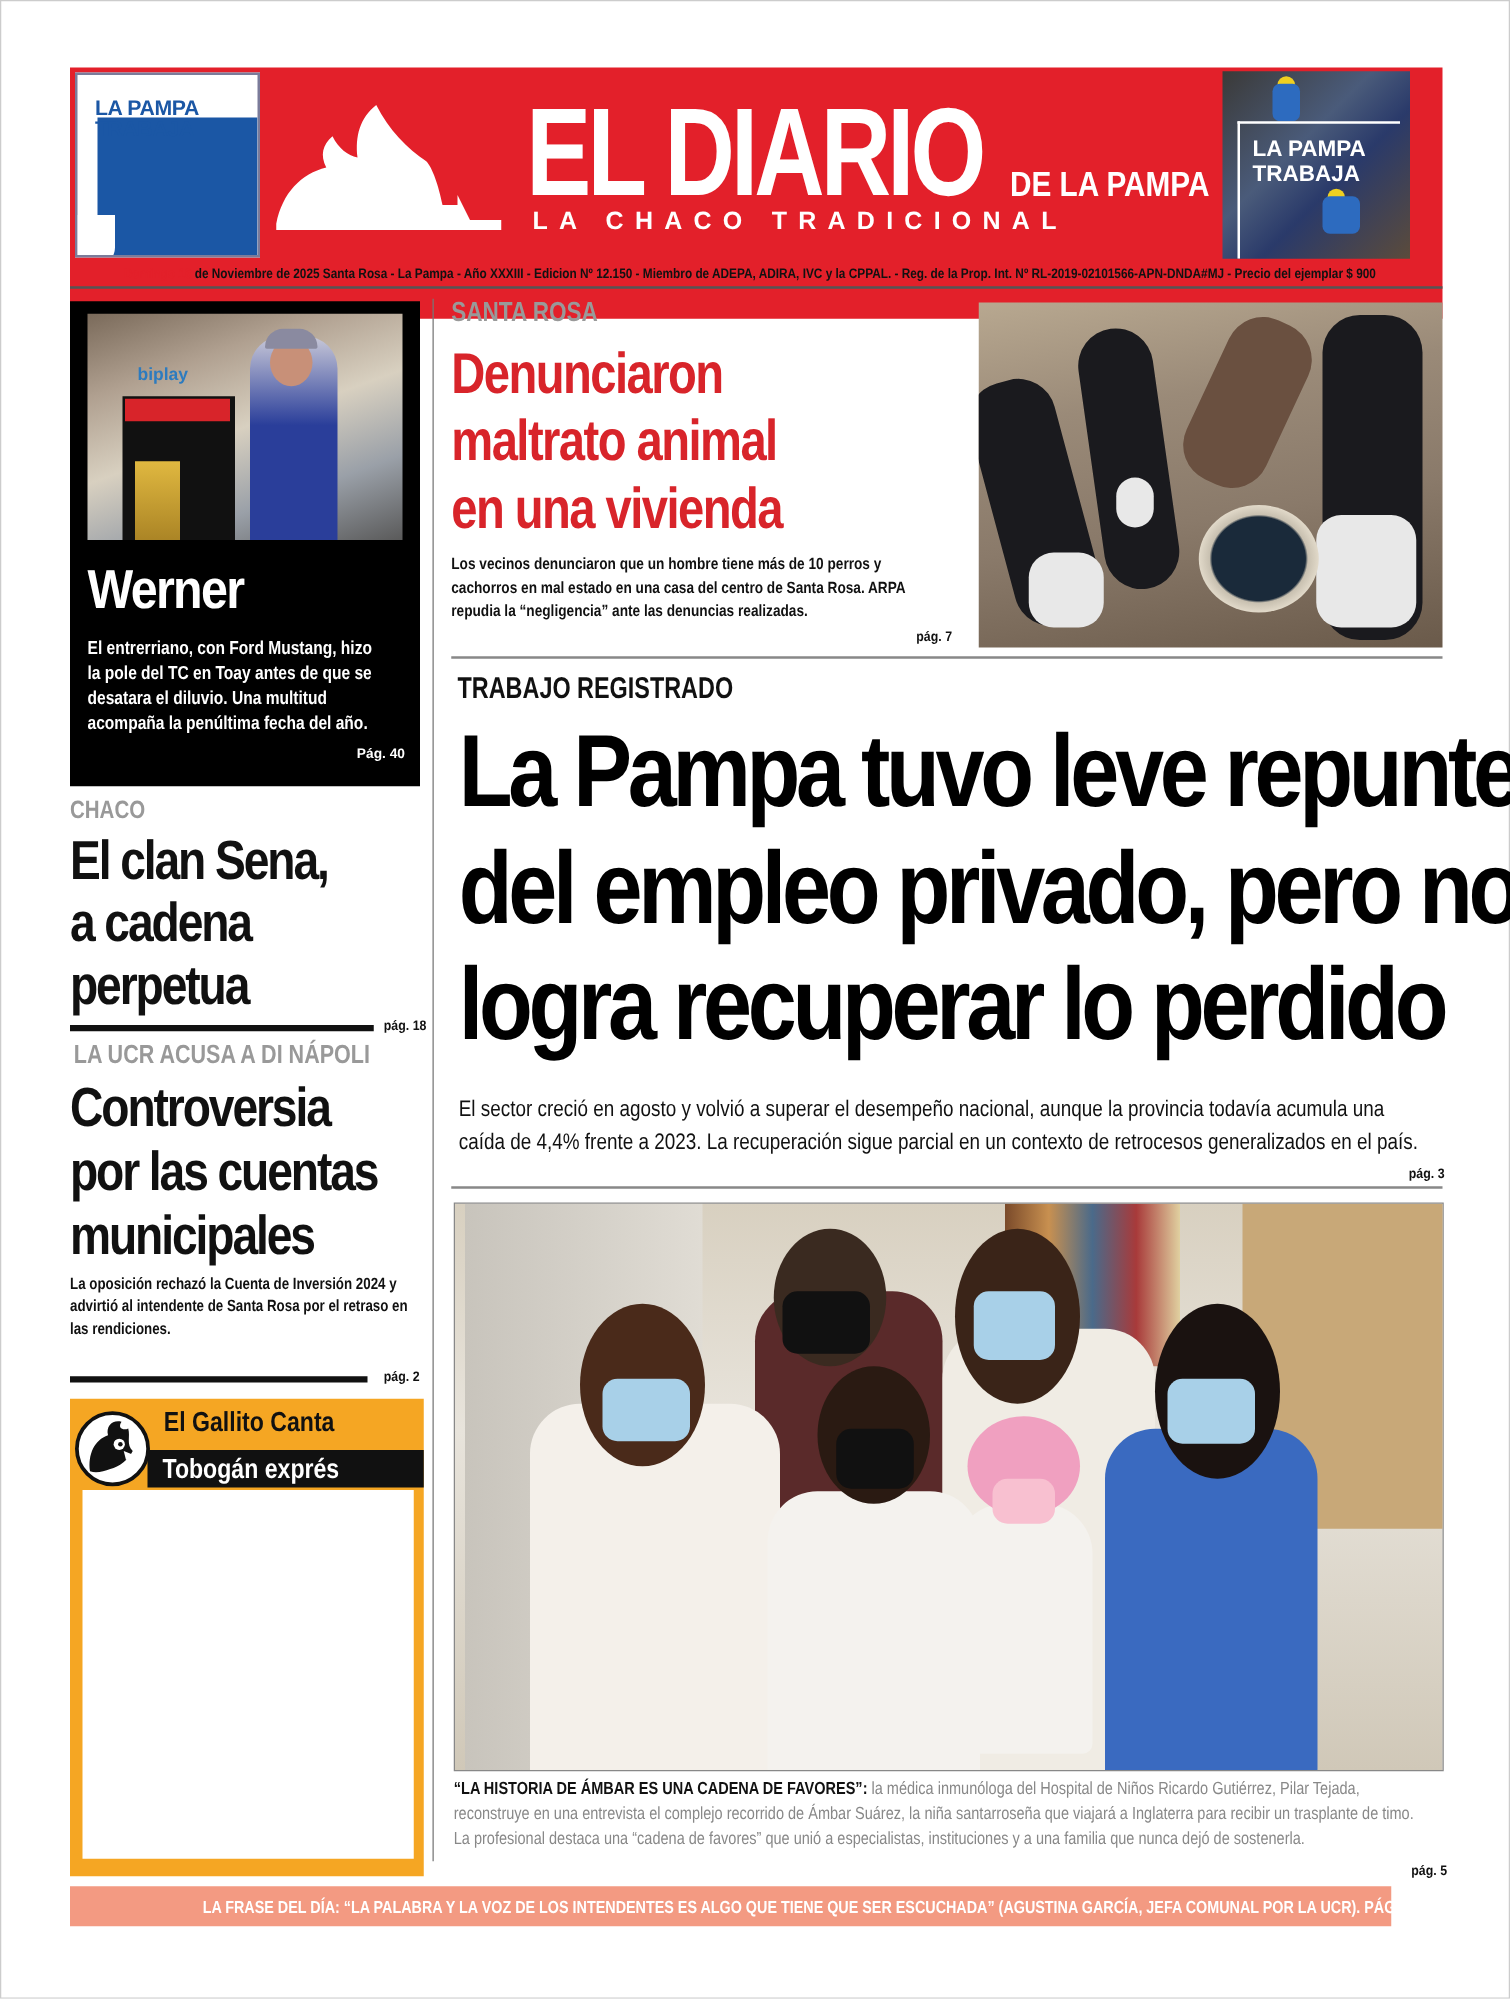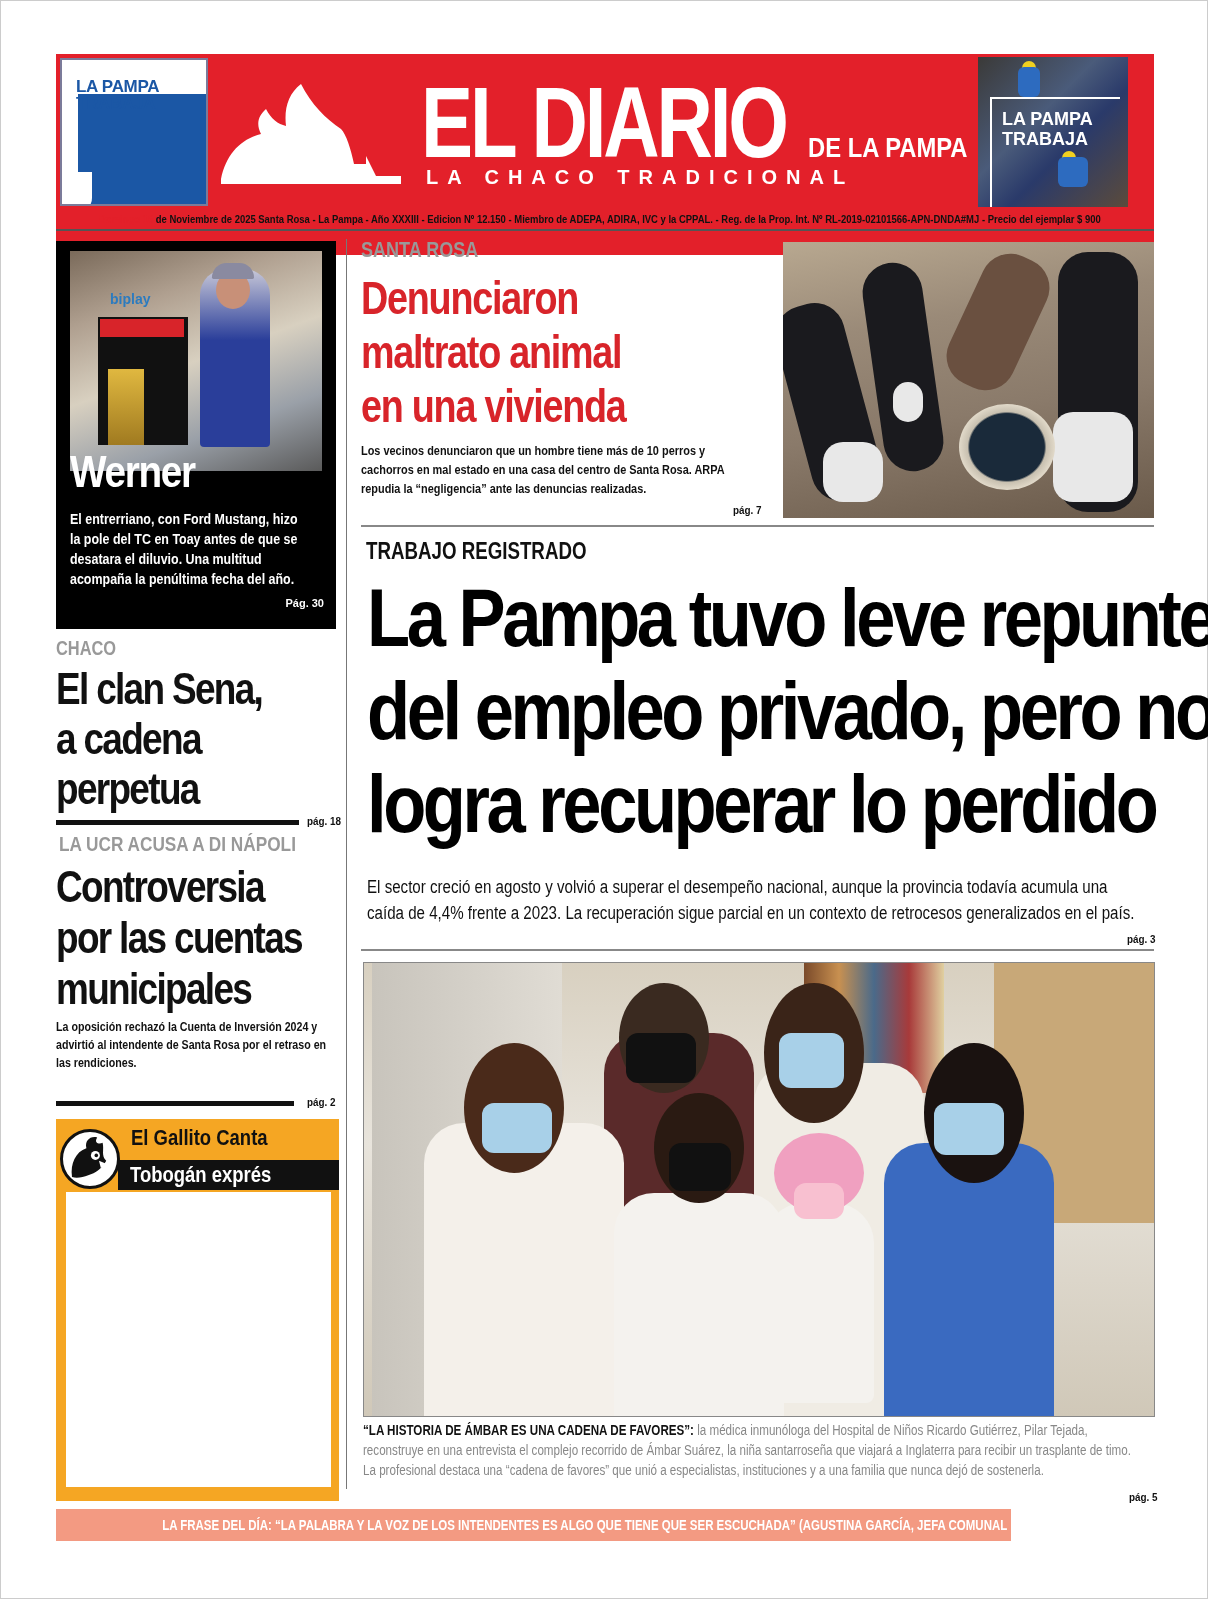--- a/index.html
+++ b/index.html
@@ -24,21 +24,21 @@
   .mh-hat1 { position:absolute; left: 44px; top: 4px; width: 14px; height: 10px; background:#f0d020; border-radius: 7px 7px 2px 2px; }
   .mh-worker2 { position:absolute; left: 80px; top: 100px; width: 30px; height: 30px; background:#2d6bbf; border-radius: 6px; }
   .mh-hat2 { position:absolute; left: 84px; top: 94px; width: 14px; height: 10px; background:#f0d020; border-radius: 7px 7px 2px 2px; }
 
   .infoline { position: absolute; left: 98px; top: 212px; width: 1060px; font-size: 11px; font-weight: 700; color: #111; white-space: nowrap; transform: scaleX(0.86); transform-origin: left top; }
   .infoline .red { color: #e3202a; }
   .rule-top { position: absolute; left: 55px; top: 228px; width: 1098px; height: 2px; background: #555; }
 
   
   .werner-box { position: absolute; left: 55px; top: 240px; width: 280px; height: 388px; background: #000; }
-  .werner-photo { position: absolute; left: 14px; top: 10px; width: 252px; height: 220px; background: linear-gradient(160deg,#7a6a5a 0%,#b0a090 25%,#d8d0c0 50%,#9aa0a8 75%,#5a5a5a 100%); overflow: hidden; }
+  .werner-photo { position: absolute; left: 14px; top: 10px; width: 252px; height: 181px; background: linear-gradient(160deg,#7a6a5a 0%,#b0a090 25%,#d8d0c0 50%,#9aa0a8 75%,#5a5a5a 100%); overflow: hidden; }
   .wp-board { position:absolute; left: 28px; top: 66px; width: 90px; height: 128px; background:#111; }
   .wp-board-red { position:absolute; left: 30px; top: 68px; width: 84px; height: 18px; background:#d8242a; }
   .wp-board-one { position:absolute; left: 38px; top: 118px; width: 36px; height: 76px; background: linear-gradient(180deg,#e0b840,#a07a20); }
   .wp-driver { position:absolute; left: 130px; top: 18px; width: 70px; height: 178px; background: linear-gradient(180deg,#c8c8d8 0%,#2a3e9a 40%,#2a3e9a 100%); border-radius: 26px 26px 4px 4px; }
   .wp-face { position:absolute; left: 146px; top: 20px; width: 34px; height: 38px; background:#c89078; border-radius: 50%; }
   .wp-cap { position:absolute; left: 142px; top: 12px; width: 42px; height: 16px; background:#8a8aa0; border-radius: 20px 20px 2px 2px; }
   .wp-sponsor { position:absolute; left: 0; top: 40px; font-size: 14px; font-weight: 900; color:#2c7bbf; }
   .werner-title { position: absolute; left: 14px; top: 206px; font-size: 44px; font-weight: 700; color: #fff; letter-spacing: -1.5px; transform: scaleX(0.88); transform-origin: left top; }
   .werner-text { position: absolute; left: 14px; top: 268px; width: 290px; font-size: 15px; font-weight: 700; line-height: 20px; color: #fff; transform: scaleX(0.83); transform-origin: left top; }
   .werner-pag { position: absolute; right: 12px; top: 356px; font-size: 11px; font-weight: 700; color: #fff; }
@@ -86,21 +86,21 @@
   .fp-shelf { position: absolute; left: 440px; top: 0; width: 140px; height: 130px; background: linear-gradient(90deg,#7a4a2a,#c89050,#4a6a8a,#a83a3a,#e0d0a0); }
   .fp-board { position: absolute; left: 630px; top: 0; width: 162px; height: 260px; background: #c8a878; }
   .person { position: absolute; border-radius: 40px 40px 8px 8px; }
   .head { position: absolute; border-radius: 50%; }
   .mask { position: absolute; border-radius: 12px; }
 
   .caption { position: absolute; left: 362px; top: 1419px; width: 940px; font-size: 14px; line-height: 20px; color: #888; transform: scaleX(0.83); transform-origin: left top; }
   .caption b { color: #111; }
   .cap-pag { left: 1128px; top: 1490px; }
 
-  .frase { position: absolute; left: 55px; top: 1508px; width: 955px; height: 32px; background: #f39a82; }
+  .frase { position: absolute; left: 55px; top: 1508px; width: 1057px; height: 32px; background: #f39a82; }
   .frase-text { position: absolute; left: 0; top: 8px; width: 1098px; text-align: center; font-size: 14px; font-weight: 700; color: #fff; white-space: nowrap; }
   .frase-text span { display: inline-block; transform: scaleX(0.82); }
 </style>
 </head>
 <body>
 
 <div class="page">
 
   <div class="masthead">
     <div class="mh-left-box">
@@ -134,21 +134,21 @@
       <div class="wp-sponsor" style="left:40px;">biplay</div>
       <div class="wp-board"></div>
       <div class="wp-board-red"></div>
       <div class="wp-board-one"></div>
       <div class="wp-driver"></div>
       <div class="wp-face"></div>
       <div class="wp-cap"></div>
     </div>
     <div class="werner-title">Werner</div>
     <div class="werner-text">El entrerriano, con Ford Mustang, hizo la pole del TC en Toay antes de que se desatara el diluvio. Una multitud acompaña la penúltima fecha del año.</div>
-    <div class="werner-pag">Pág. 30</div>
+    <div class="werner-pag">Pág. 40</div>
   </div>
 
   <div class="vrule-left"></div>
 
   <div class="kicker-gray chaco-kicker">CHACO</div>
   <div class="chaco-title">
     <div>El clan Sena,</div>
     <div>a cadena</div>
     <div>perpetua</div>
   </div>

